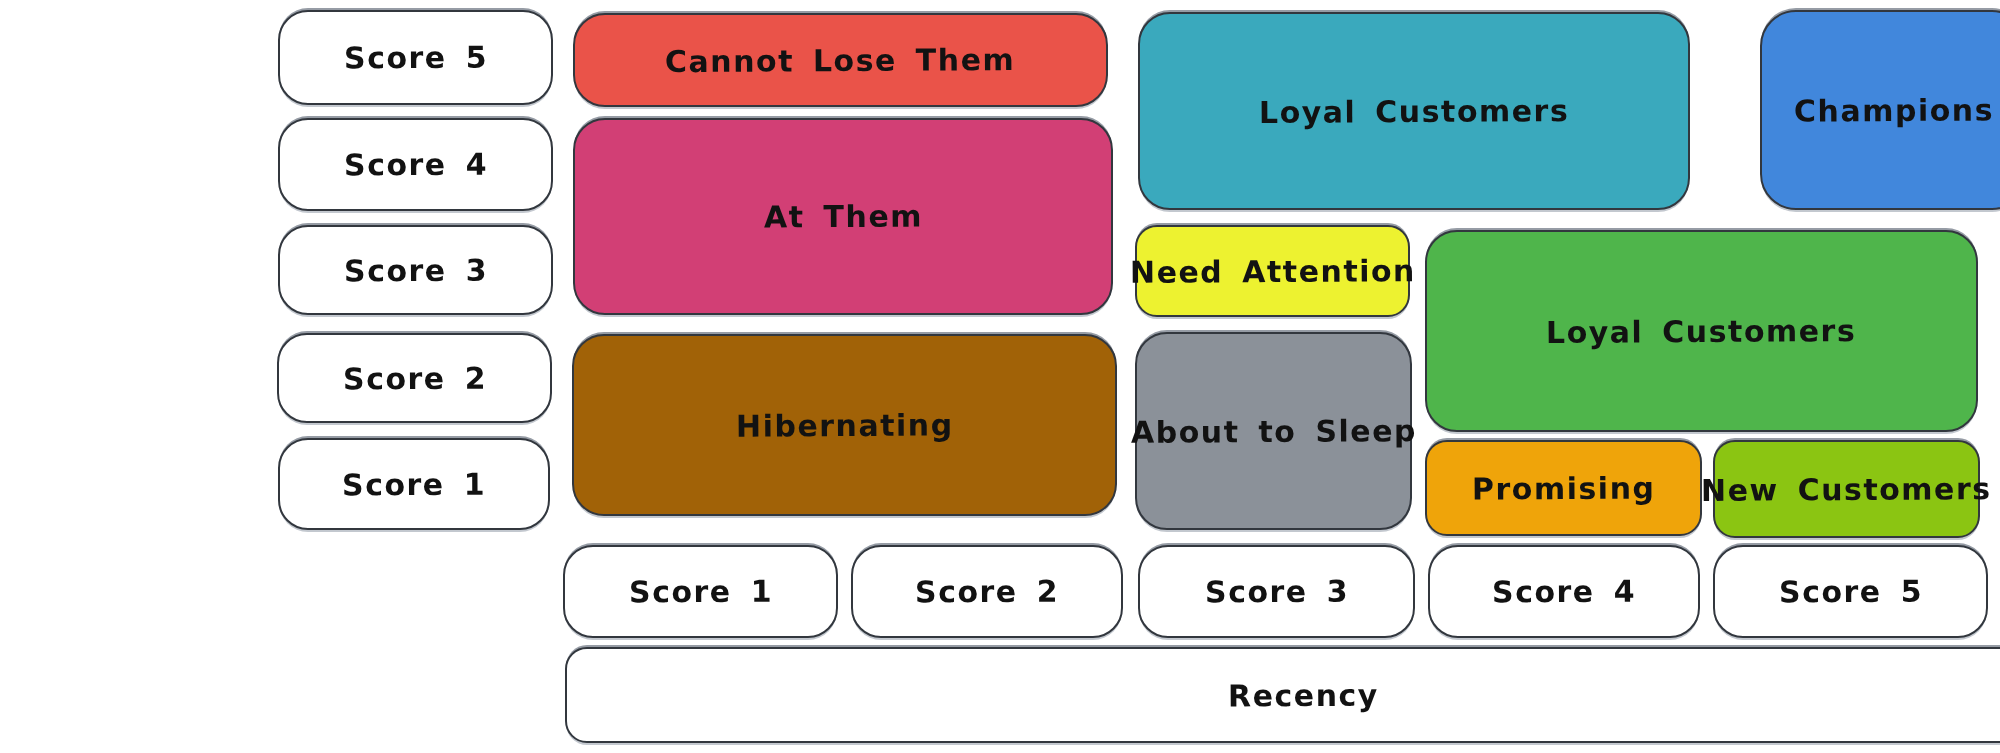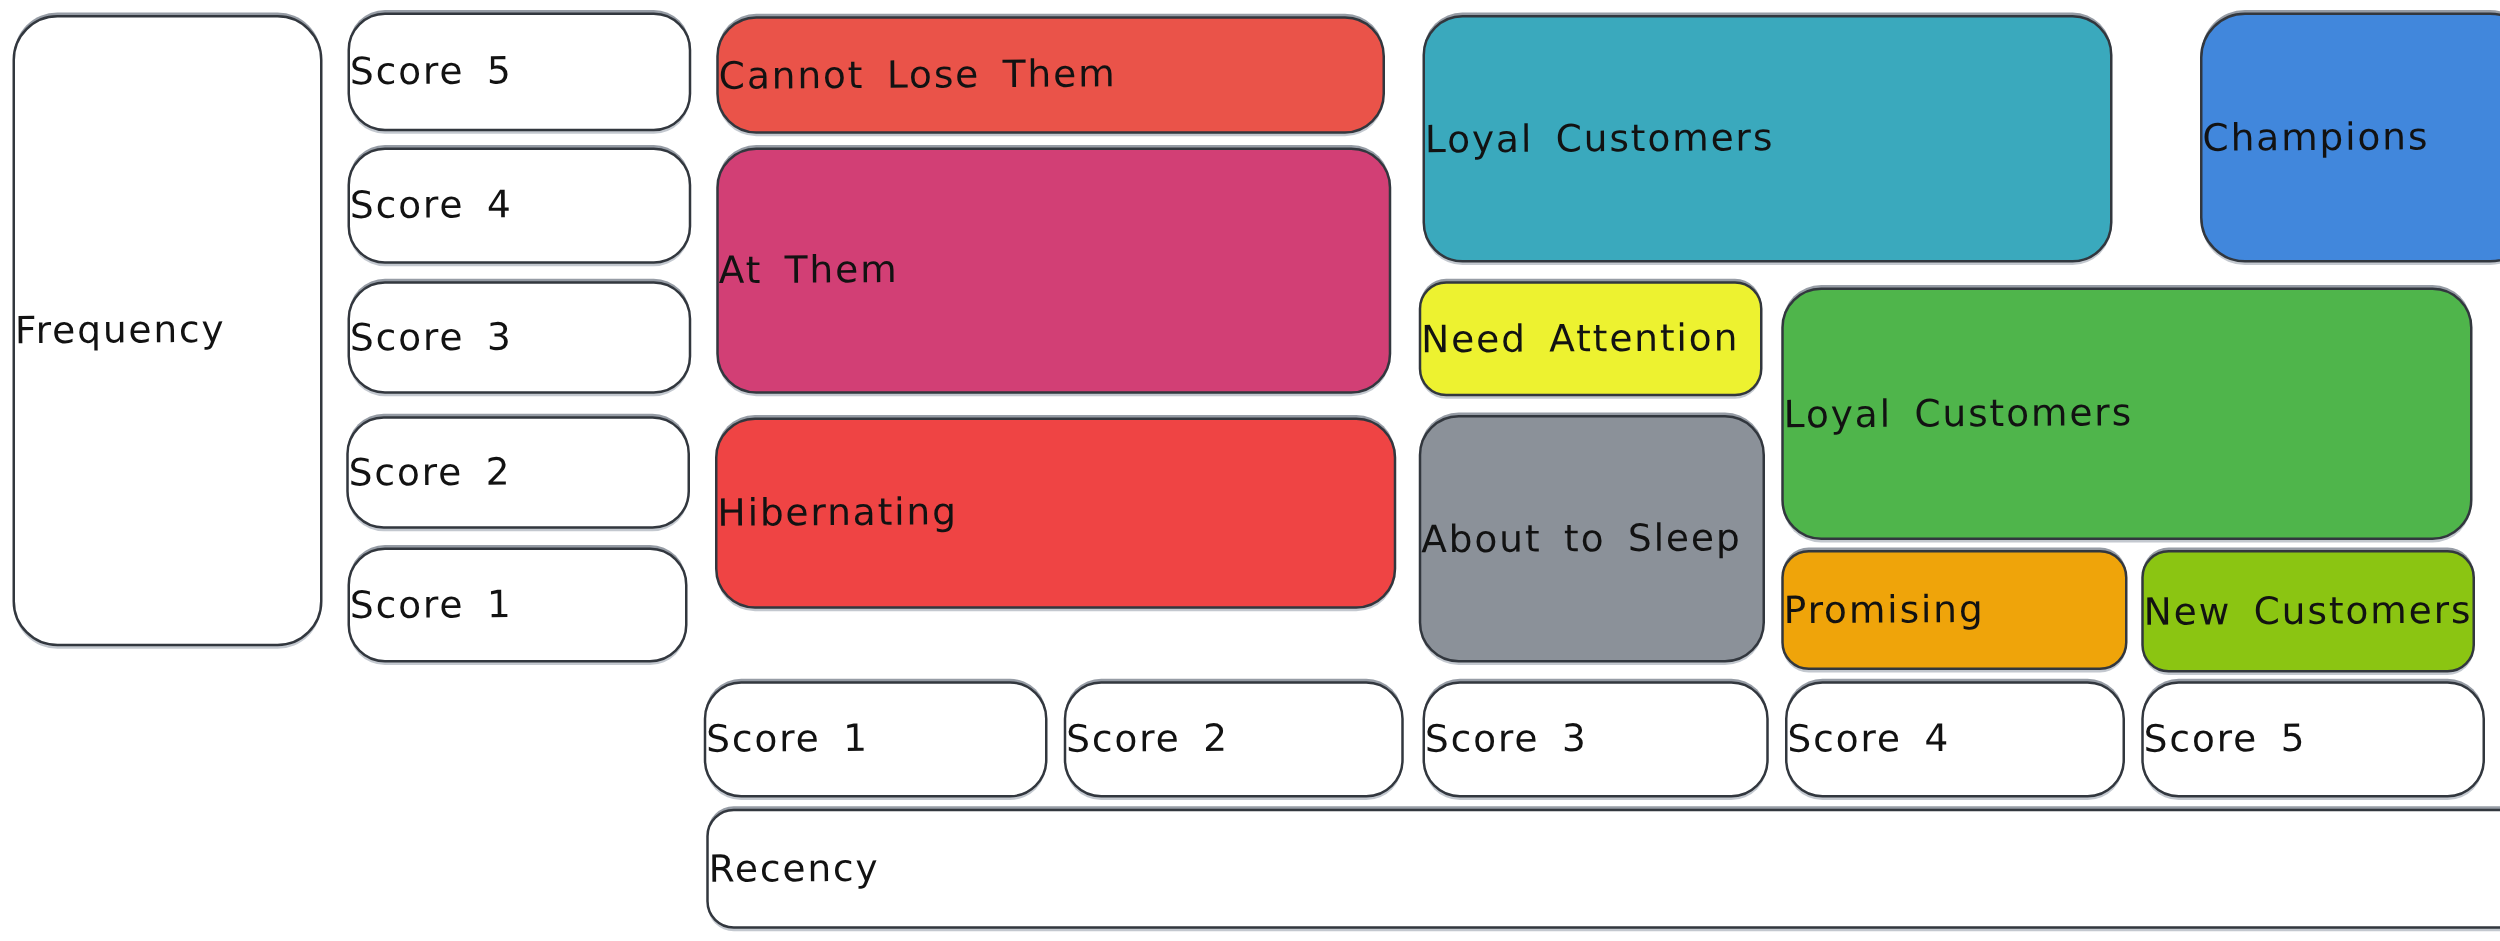--- a/index.html
+++ b/index.html
@@ -14,22 +14,24 @@
     background: #ffffff;
     font-family: "DejaVu Sans", sans-serif;
     overflow: hidden;
   }
   .box, .seg {
     position: absolute;
     box-sizing: border-box;
     border: 2.5px solid #32373e;
     display: flex;
     align-items: center;
+    justify-content: center;
     text-align: center;
     box-shadow: 0 -3px 0 -1px #969ca5, 0 3px 0 -1px #c3c8cf;
+    font-weight: bold;
   }
   .box {
     background: #ffffff;
     border-radius: 30px;
   }
   .seg {
     border-radius: 32px;
   }
   .lbl {
     color: #121212;
@@ -40,23 +42,20 @@
     transform: rotate(-0.35deg);
   }
   .r-lg { border-radius: 36px; }
   .r-sm { border-radius: 22px; }
 </style>
 </head>
 <body>
 
 <div class="canvas">
 
-  <div class="box r-lg" style="left:10px; top:12px; width:248px; height:505px;">
-    <span class="lbl">Frequency</span>
-  </div>
 
   <div class="box" style="left:278px; top:10px; width:275px; height:95px;">
     <span class="lbl">Score 5</span>
   </div>
   <div class="box" style="left:278px; top:118px; width:275px; height:93px;">
     <span class="lbl">Score 4</span>
   </div>
   <div class="box" style="left:278px; top:225px; width:275px; height:90px;">
     <span class="lbl">Score 3</span>
   </div>
@@ -68,21 +67,21 @@
   </div>
 
   <div class="seg" style="left: 573px; top: 13px; width: 535px; height: 94px; background-color: rgb(234, 83, 73);">
     <span class="lbl">Cannot Lose Them</span>
   </div>
 
   <div class="seg" style="left: 573px; top: 118px; width: 540px; height: 197px; background-color: rgb(210, 63, 117);">
     <span class="lbl">At Them</span>
   </div>
 
-  <div class="seg" style="left: 572px; top: 334px; width: 545px; height: 153px; background-color: #ef4444;">
+  <div class="seg" style="left: 572px; top: 334px; width: 545px; height: 182px; background-color: #a16207;">
     <span class="lbl">Hibernating</span>
   </div>
 
   <div class="seg" style="left: 1138px; top: 12px; width: 552px; height: 198px; background-color: rgb(58, 169, 189);">
     <span class="lbl">Loyal Customers</span>
   </div>
 
   <div class="seg r-lg" style="left: 1712px; top: 10px; width: 268px; height: 200px; background-color: rgb(65, 135, 220); margin-left: 48px;">
     <span class="lbl">Champions</span>
   </div>

